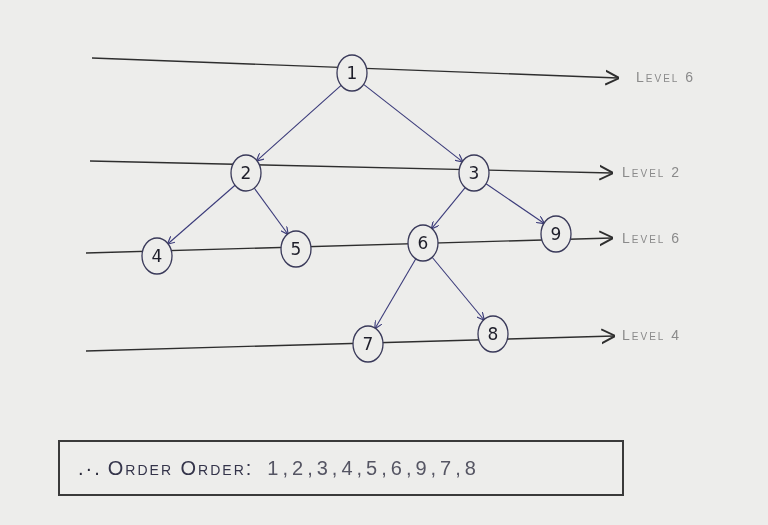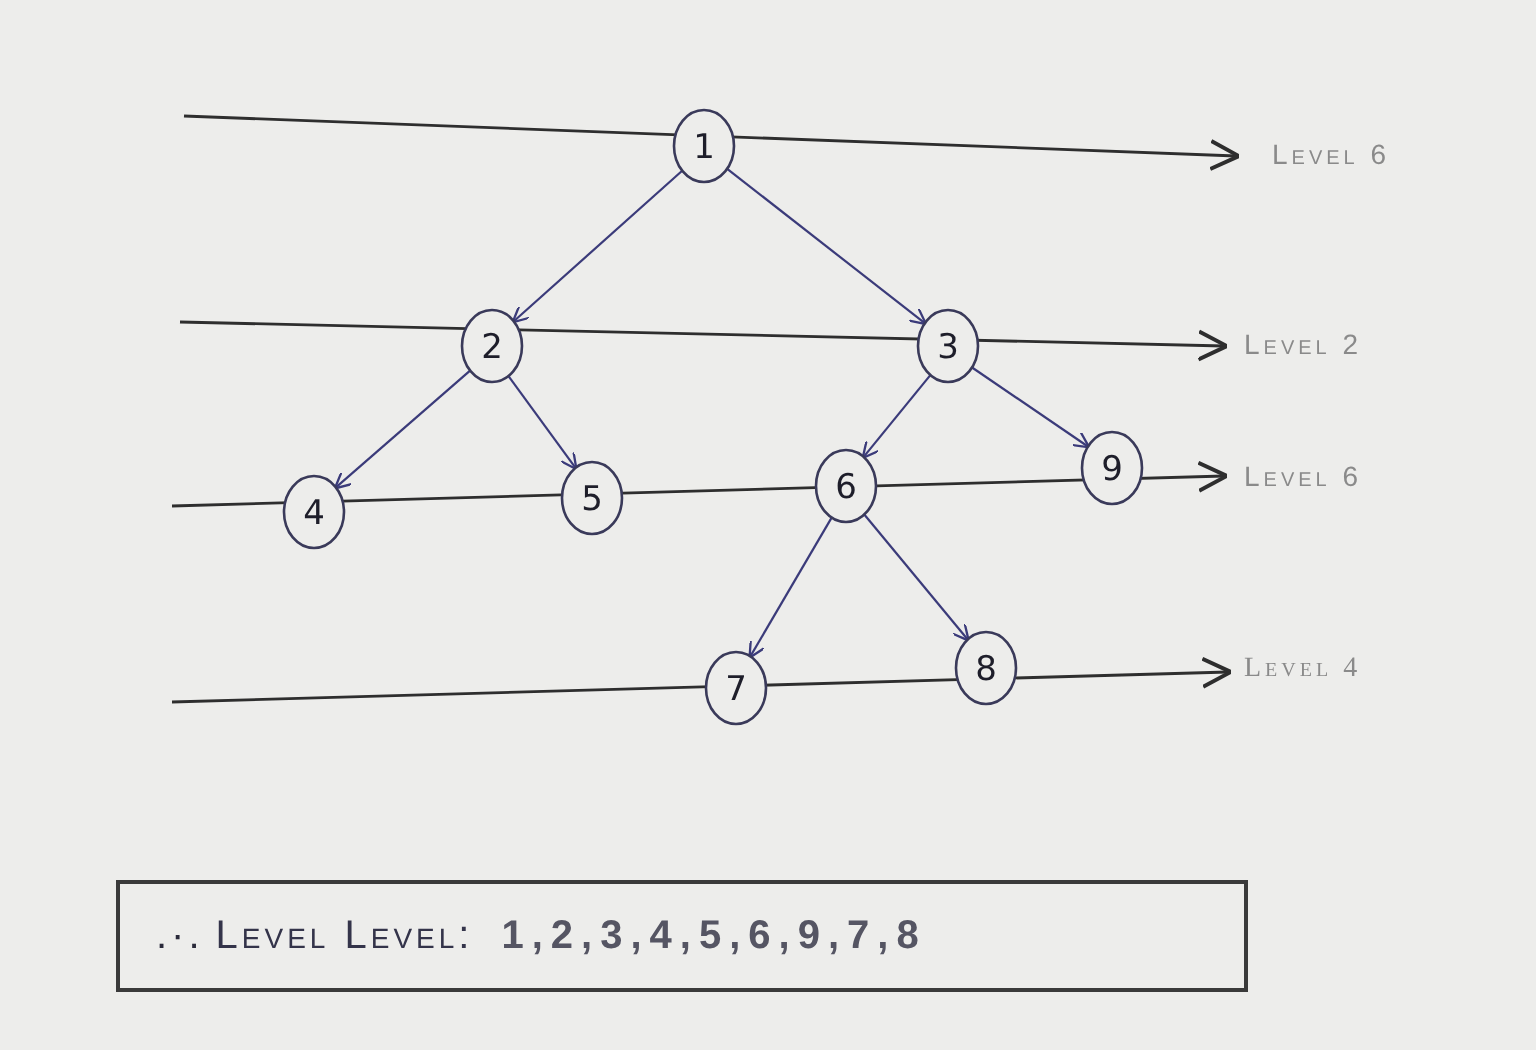--- a/index.html
+++ b/index.html
@@ -30,21 +30,21 @@
       box-sizing: border-box;
       display: flex; align-items: center;
       padding-left: 18px;
       font-family: "Liberation Sans", sans-serif;
       font-size: 20px;
       letter-spacing: 2px;
       color: #3a3a4a;
     }
     .result-prefix { margin-right: 6px; color: #2a2a3a; }
     .result-title { font-variant: small-caps; margin-right: 14px; color: #34344a; }
-    .result-values { color: #555563; letter-spacing: 4px; font-weight: bold; }
+    .result-values { color: #555563; letter-spacing: 4px; }
   </style>
 </head>
 <body>
 
 <svg id="canvas" viewBox="0 0 768 525" xmlns="http://www.w3.org/2000/svg">
   <defs>
     <marker id="arrowBlue" viewBox="0 0 10 10" refX="9" refY="5" markerWidth="7" markerHeight="7" orient="auto">
       <path d="M0,0 L10,5 L0,10" fill="none" stroke="#3b3b7a" stroke-width="1.5"></path>
     </marker>
     <marker id="arrowBlack" viewBox="0 0 10 10" refX="9" refY="5" markerWidth="10" markerHeight="12" orient="auto">
@@ -106,19 +106,19 @@
       <g>
         <ellipse cx="493" cy="334" rx="15" ry="18" fill="#ededeb" stroke="#3a3a5a" stroke-width="1.3"></ellipse>
         <text x="493" y="340" text-anchor="middle" class="node-label">8</text>
       </g>
     </g>
 </svg>
 
 <div class="level-label" style="left:636px; top:69px;">Level 6</div>
 <div class="level-label" style="left:622px; top:164px;">Level 2</div>
 <div class="level-label" style="left:622px; top:230px;">Level 6</div>
-<div class="level-label" style="left:622px; top:327px;font-family:Liberation Serif, serif;">Level 4</div>
+<div class="level-label" style="left:622px; top:327px;">Level 4</div>
 
 <div class="result-box">
   <span class="result-prefix">.·.</span>
-  <span class="result-title">Level Level:</span>
+  <span class="result-title">Order Order:</span>
   <span class="result-values">1,2,3,4,5,6,9,7,8</span>
 </div>
 
 </body></html>

